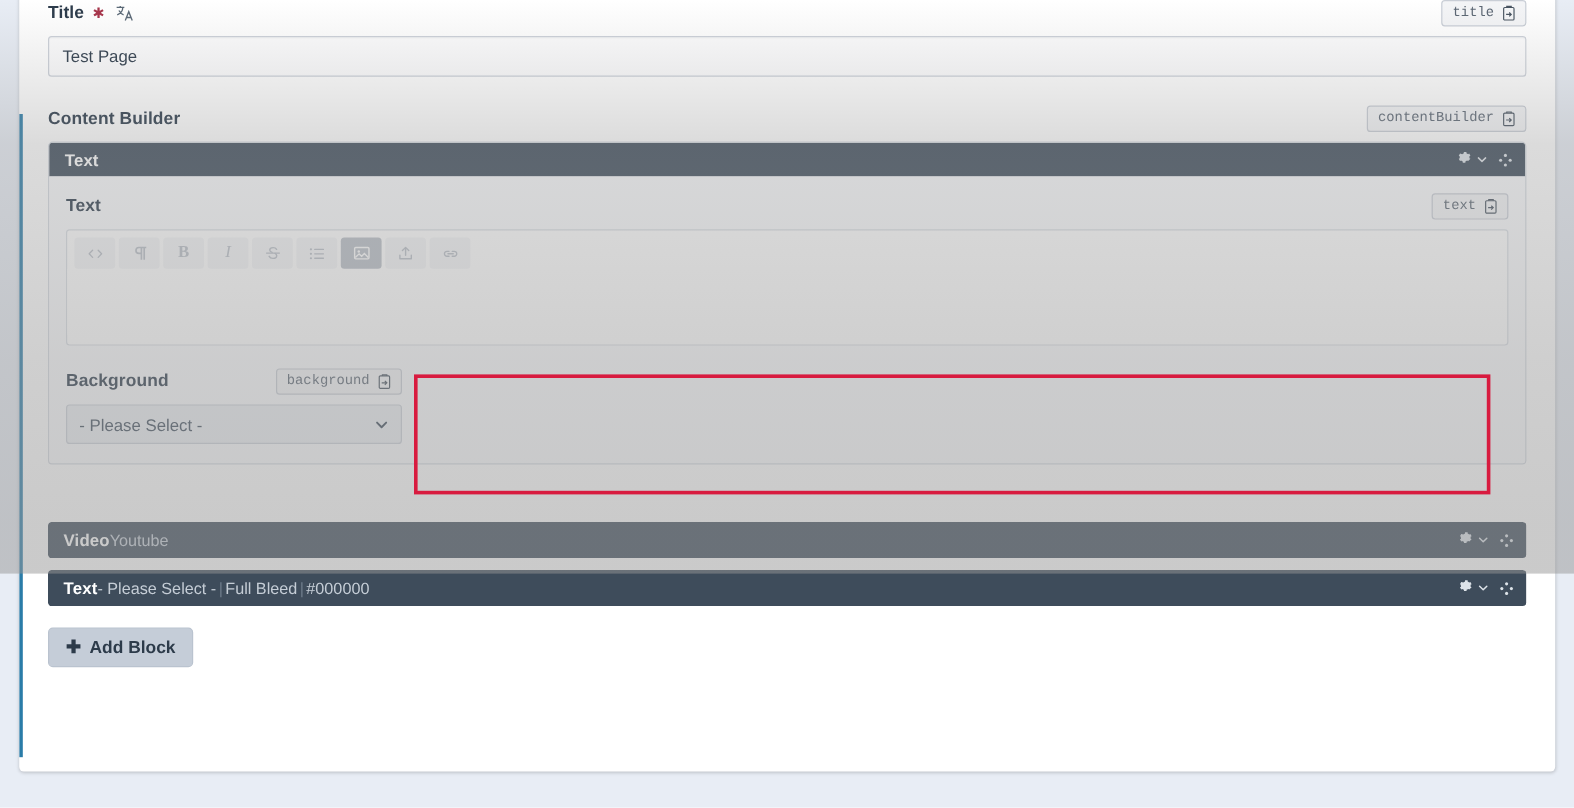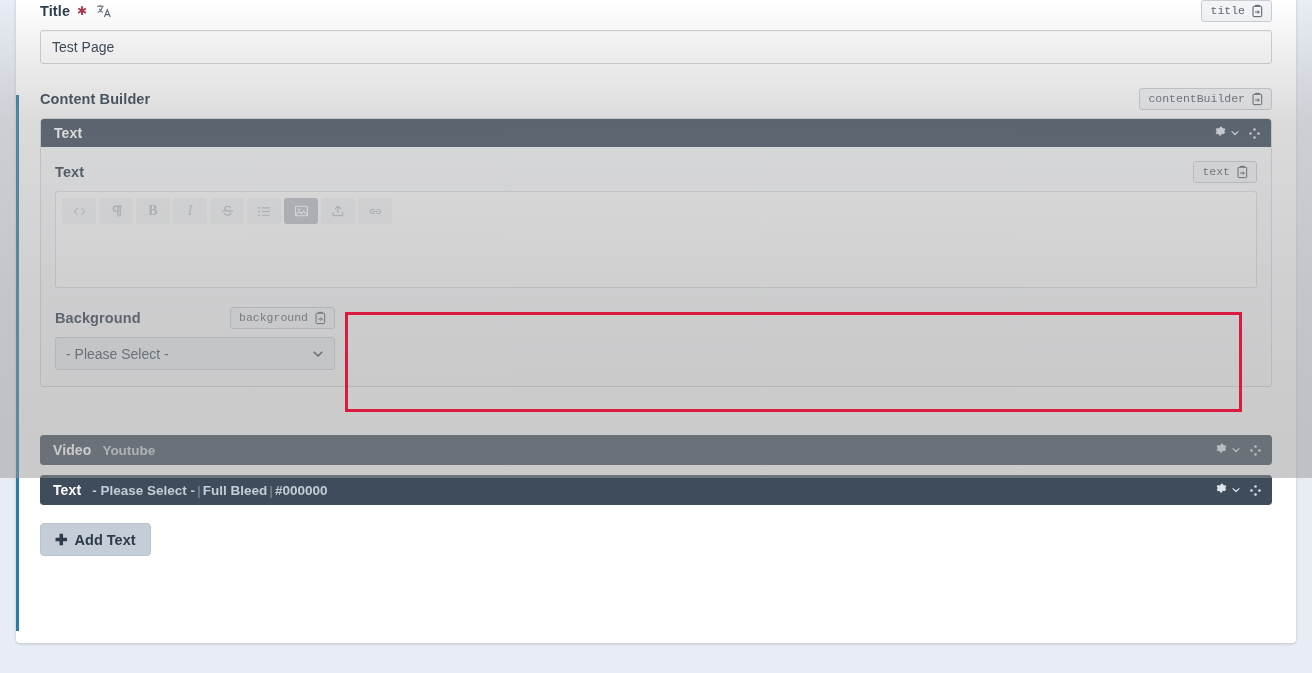--- a/index.html
+++ b/index.html
@@ -129,24 +129,23 @@
     align-items: center;
     padding: 0 10px 0 13px;
     color: #ffffff;
   }
   .block-type {
     font-weight: bold;
     font-size: 14px;
     letter-spacing: .1px;
   }
   .block-summary {
-    margin-left: 11px;
     font-size: 13.5px;
     color: #c5cdd6;
-    font-weight: bold;
+    font-weight: normal;
     white-space: nowrap;
     overflow: hidden;
   }
   .block-summary .sep { color: #6d7c8b; padding: 0 2px; }
   .head-tools {
     margin-left: auto;
     display: flex;
     align-items: center;
     gap: 8px;
     color: #dde3e9;
@@ -506,21 +505,21 @@
                   <circle cx="12.9" cy="8" r="1.6"></circle>
               </svg>
             </span>
           </span>
         </div>
       </div>
 
       
       <div class="add-block">
         <span class="plus">✚</span>
-        <span>Add Text</span>
+        <span>Add Block</span>
       </div>
 
     </div>
   </div>
 </div>
 
 <div id="scrim"></div>
 
 <div id="red-highlight" style="z-index:50;"></div>
 

